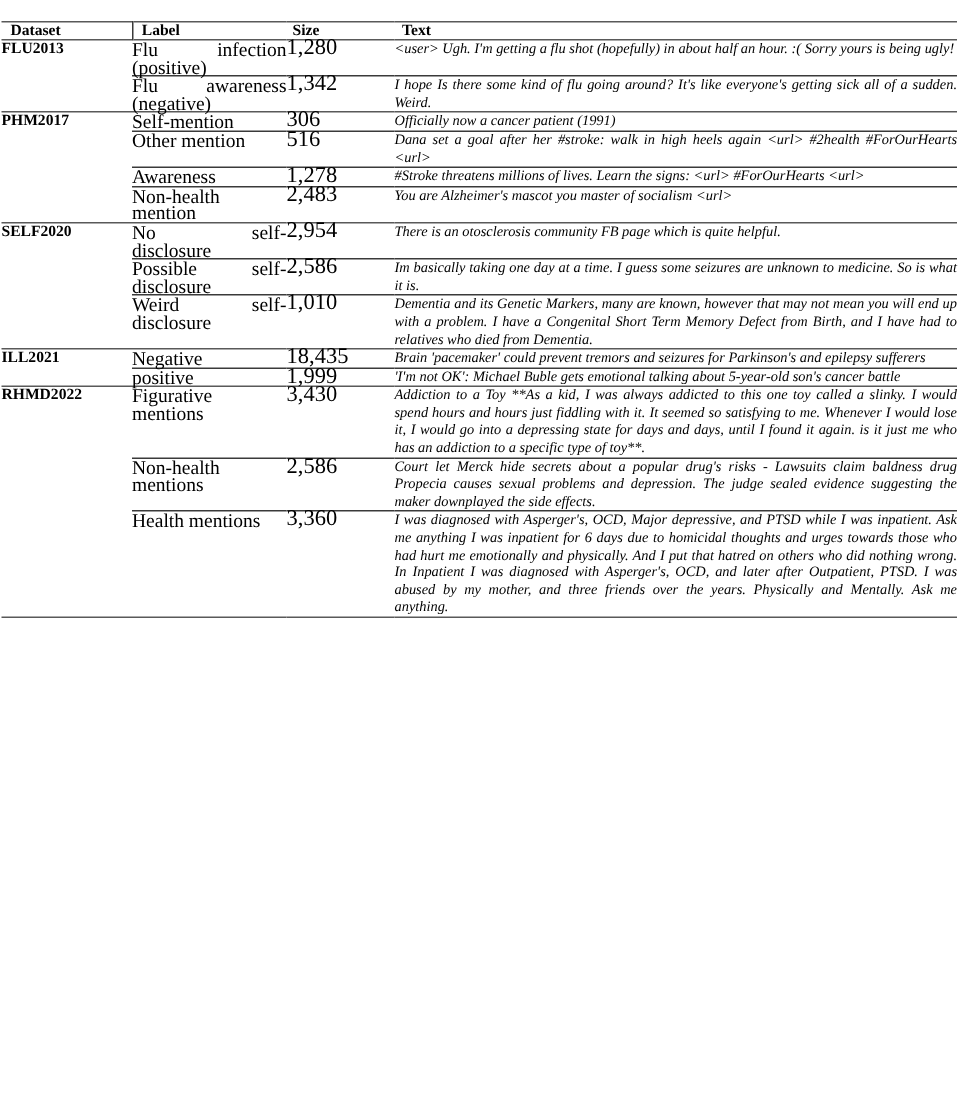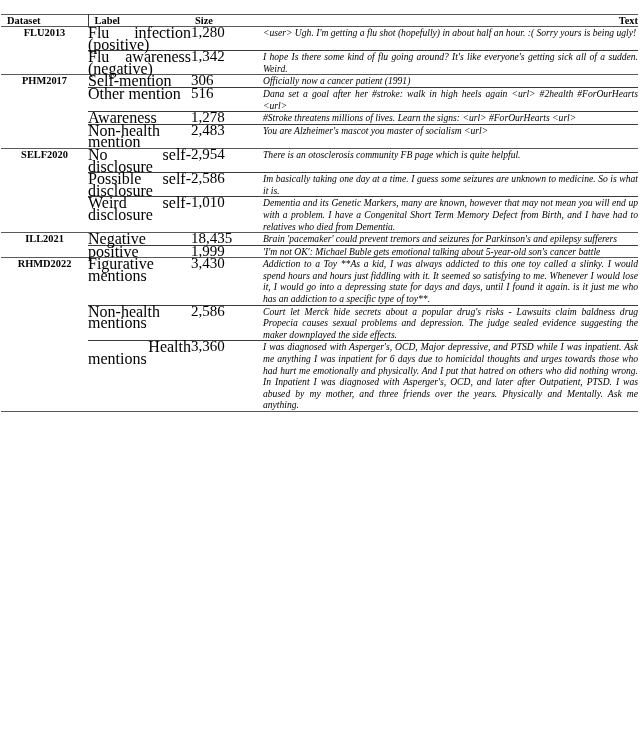--- a/index.html
+++ b/index.html
@@ -57,41 +57,41 @@
   thead th {
     font-weight: bold;
     font-size: 10.4px;
     text-align: left;
     padding: 3px 0 4px 0;
     font-family: "Liberation Serif", "DejaVu Serif", serif;
   }
   thead th.ds { padding-left: 6px; border-right: 0.9px solid #3a3a3a; }
   thead th.lbl { padding-left: 6px; }
   thead th.sz  { padding-left: 4px; }
-  thead th.txt { padding-left: 5px; text-align: right; }
+  thead th.txt { padding-left: 5px; }
 
   .head-top   { border-top: 1.6px solid #595959; }
   .head-bot > th { border-bottom: 1.6px solid #9a9a9a; }
 
   
   td.ds {
     font-weight: bold;
     font-size: 10.4px;
     padding-left: 6px;
     padding-top: 0;
     font-family: "Liberation Serif", "DejaVu Serif", serif;
   }
-  td.ds .ds-name { display: block; text-align: center; }
+  td.ds .ds-name { display: block; }
 
   
   td.lbl {
     padding: 1px 6px 2px 6px;
     text-align: justify;
     text-align-last: left;
-    font-size: 16px;
+    font-size: 13px;
     line-height: 11.6px;
     hyphens: manual;
     word-spacing: normal;
   }
   td.lbl .jline {
     display: block;
     text-align: justify;
     text-align-last: justify;
   }
   td.lbl .nline {

